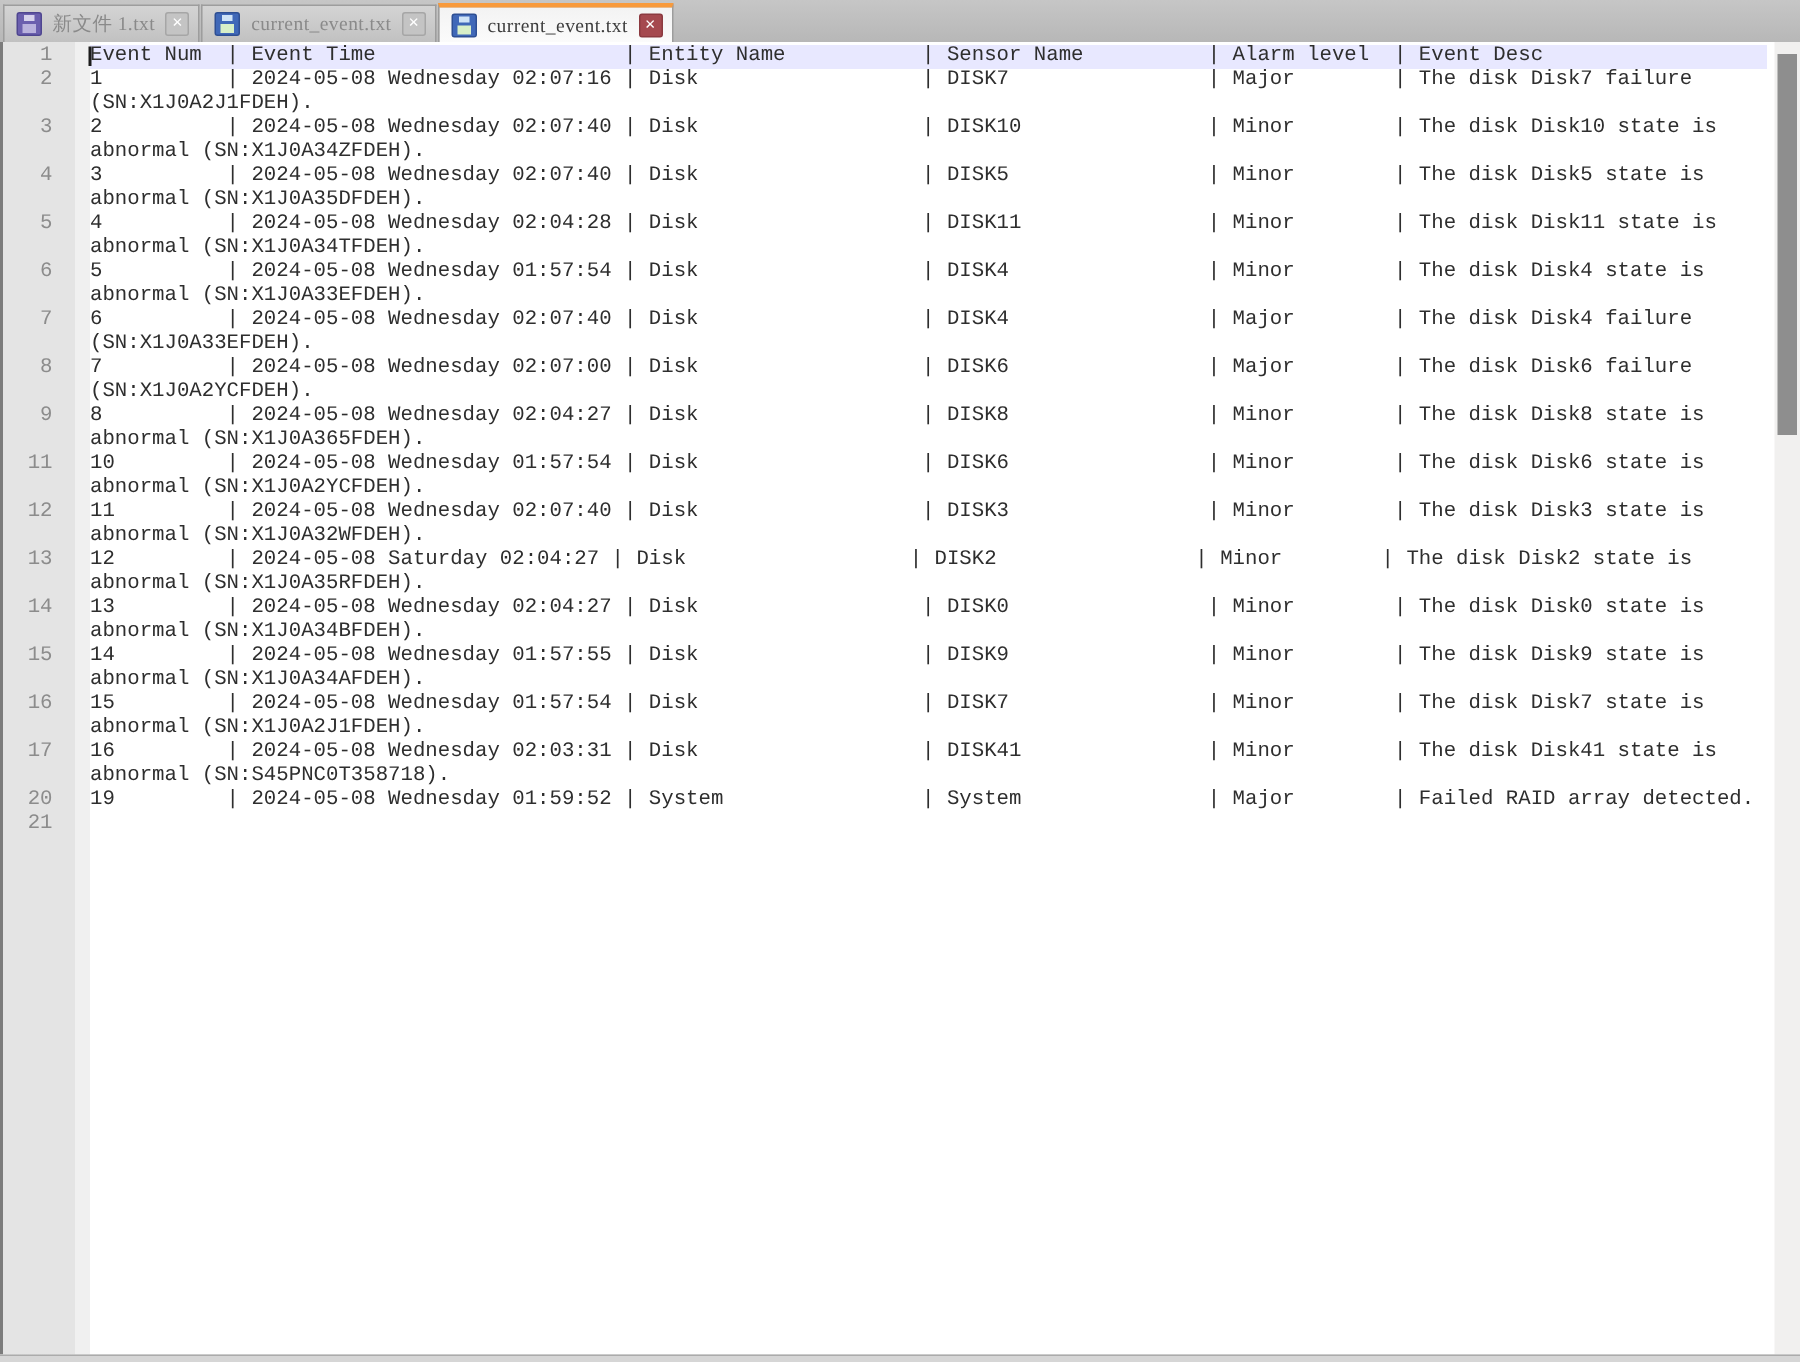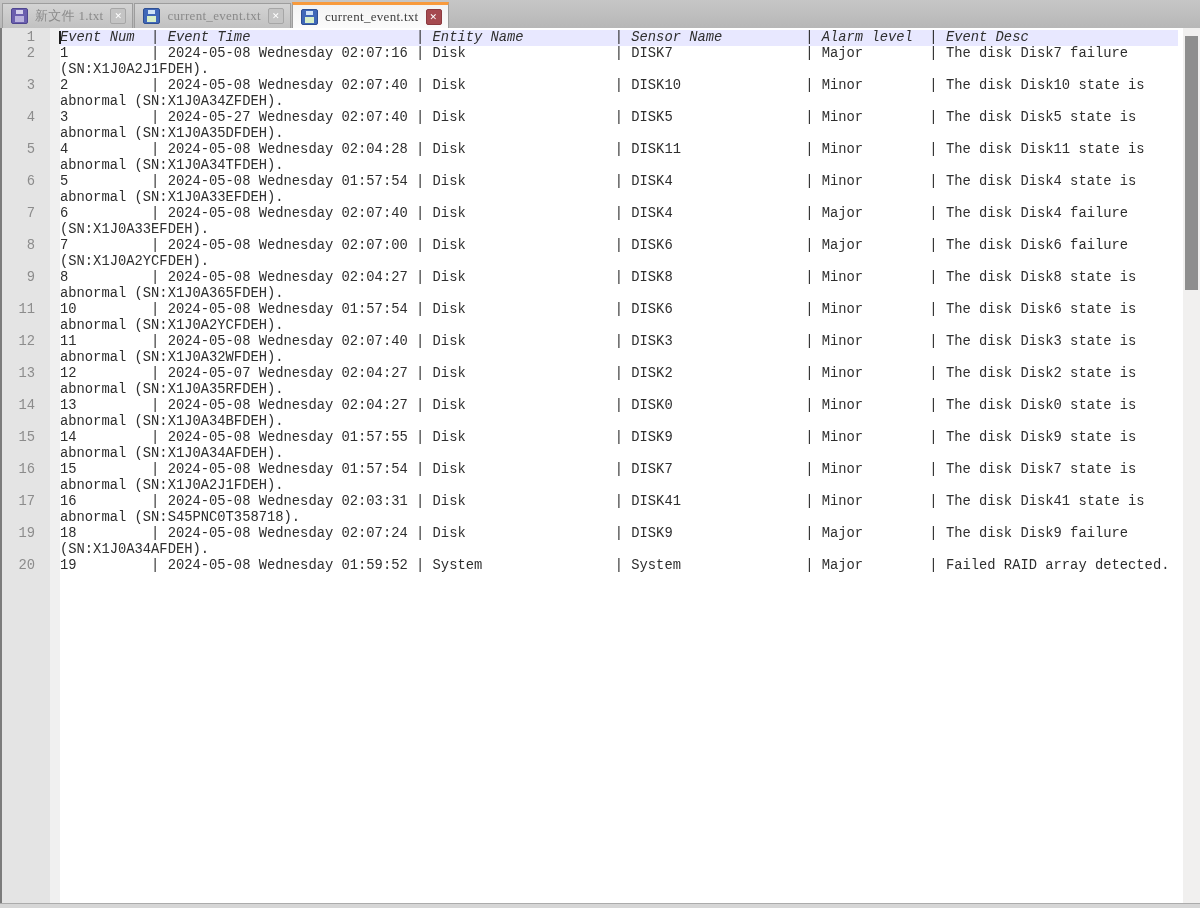--- a/index.html
+++ b/index.html
@@ -58,21 +58,21 @@
   .line { display:flex; align-items:stretch; }
   .ln {
     flex:0 0 58px; box-sizing:border-box; text-align:right; padding-right:25px;
     color:#8c8c8c;
   }
   .txt {
     flex:0 0 auto; width:135ch; min-height:16px; position:relative;
     white-space:pre-wrap; word-break:normal; overflow-wrap:normal;
     color:#2e2e2e;
   }
-  .txt.current { background:#E8E8FF;font-style:italic; }
+  .txt.current { background:#E8E8FF; }
   .cursor { position:absolute; left:-1px; top:1px; width:2px; height:13px; background:#1c1c1c; }
 
   
   .v-scrollbar {
     position:absolute; top:28px; right:0; width:17px; bottom:5px;
     background:#f1f0ef;
   }
   .v-thumb { position:absolute; top:8px; left:2px; width:13px; height:254px; background:#8e8e8e; }
 
   
@@ -111,21 +111,21 @@
       <div class="line">
         <div class="ln">2</div>
         <div class="txt">1          | 2024-05-08 Wednesday 02:07:16 | Disk                  | DISK7                | Major        | The disk Disk7 failure (SN:X1J0A2J1FDEH).</div>
       </div>
       <div class="line">
         <div class="ln">3</div>
         <div class="txt">2          | 2024-05-08 Wednesday 02:07:40 | Disk                  | DISK10               | Minor        | The disk Disk10 state is abnormal (SN:X1J0A34ZFDEH).</div>
       </div>
       <div class="line">
         <div class="ln">4</div>
-        <div class="txt">3          | 2024-05-27 Wednesday 02:07:40 | Disk                  | DISK5                | Minor        | The disk Disk5 state is abnormal (SN:X1J0A35DFDEH).</div>
+        <div class="txt">3          | 2024-05-08 Wednesday 02:07:40 | Disk                  | DISK5                | Minor        | The disk Disk5 state is abnormal (SN:X1J0A35DFDEH).</div>
       </div>
       <div class="line">
         <div class="ln">5</div>
         <div class="txt">4          | 2024-05-08 Wednesday 02:04:28 | Disk                  | DISK11               | Minor        | The disk Disk11 state is abnormal (SN:X1J0A34TFDEH).</div>
       </div>
       <div class="line">
         <div class="ln">6</div>
         <div class="txt">5          | 2024-05-08 Wednesday 01:57:54 | Disk                  | DISK4                | Minor        | The disk Disk4 state is abnormal (SN:X1J0A33EFDEH).</div>
       </div>
       <div class="line">
@@ -143,45 +143,45 @@
       <div class="line">
         <div class="ln">11</div>
         <div class="txt">10         | 2024-05-08 Wednesday 01:57:54 | Disk                  | DISK6                | Minor        | The disk Disk6 state is abnormal (SN:X1J0A2YCFDEH).</div>
       </div>
       <div class="line">
         <div class="ln">12</div>
         <div class="txt">11         | 2024-05-08 Wednesday 02:07:40 | Disk                  | DISK3                | Minor        | The disk Disk3 state is abnormal (SN:X1J0A32WFDEH).</div>
       </div>
       <div class="line">
         <div class="ln">13</div>
-        <div class="txt">12         | 2024-05-07 Wednesday 02:04:27 | Disk                  | DISK2                | Minor        | The disk Disk2 state is abnormal (SN:X1J0A35RFDEH).</div>
+        <div class="txt">12         | 2024-05-08 Saturday 02:04:27 | Disk                  | DISK2                | Minor        | The disk Disk2 state is abnormal (SN:X1J0A35RFDEH).</div>
       </div>
       <div class="line">
         <div class="ln">14</div>
         <div class="txt">13         | 2024-05-08 Wednesday 02:04:27 | Disk                  | DISK0                | Minor        | The disk Disk0 state is abnormal (SN:X1J0A34BFDEH).</div>
       </div>
       <div class="line">
         <div class="ln">15</div>
         <div class="txt">14         | 2024-05-08 Wednesday 01:57:55 | Disk                  | DISK9                | Minor        | The disk Disk9 state is abnormal (SN:X1J0A34AFDEH).</div>
       </div>
       <div class="line">
         <div class="ln">16</div>
         <div class="txt">15         | 2024-05-08 Wednesday 01:57:54 | Disk                  | DISK7                | Minor        | The disk Disk7 state is abnormal (SN:X1J0A2J1FDEH).</div>
       </div>
       <div class="line">
         <div class="ln">17</div>
         <div class="txt">16         | 2024-05-08 Wednesday 02:03:31 | Disk                  | DISK41               | Minor        | The disk Disk41 state is abnormal (SN:S45PNC0T358718).</div>
       </div>
       <div class="line">
-        <div class="ln">19</div>
-        <div class="txt">18         | 2024-05-08 Wednesday 02:07:24 | Disk                  | DISK9                | Major        | The disk Disk9 failure (SN:X1J0A34AFDEH).</div>
+        <div class="ln">20</div>
+        <div class="txt">19         | 2024-05-08 Wednesday 01:59:52 | System                | System               | Major        | Failed RAID array detected.</div>
       </div>
       <div class="line">
-        <div class="ln">20</div>
-        <div class="txt">19         | 2024-05-08 Wednesday 01:59:52 | System                | System               | Major        | Failed RAID array detected.</div>
+        <div class="ln">21</div>
+        <div class="txt"></div>
       </div>
     </div>
 </div>
 
 <div class="v-scrollbar">
   <div class="v-thumb"></div>
 </div>
 
 <div class="bottom-band"></div>
 

